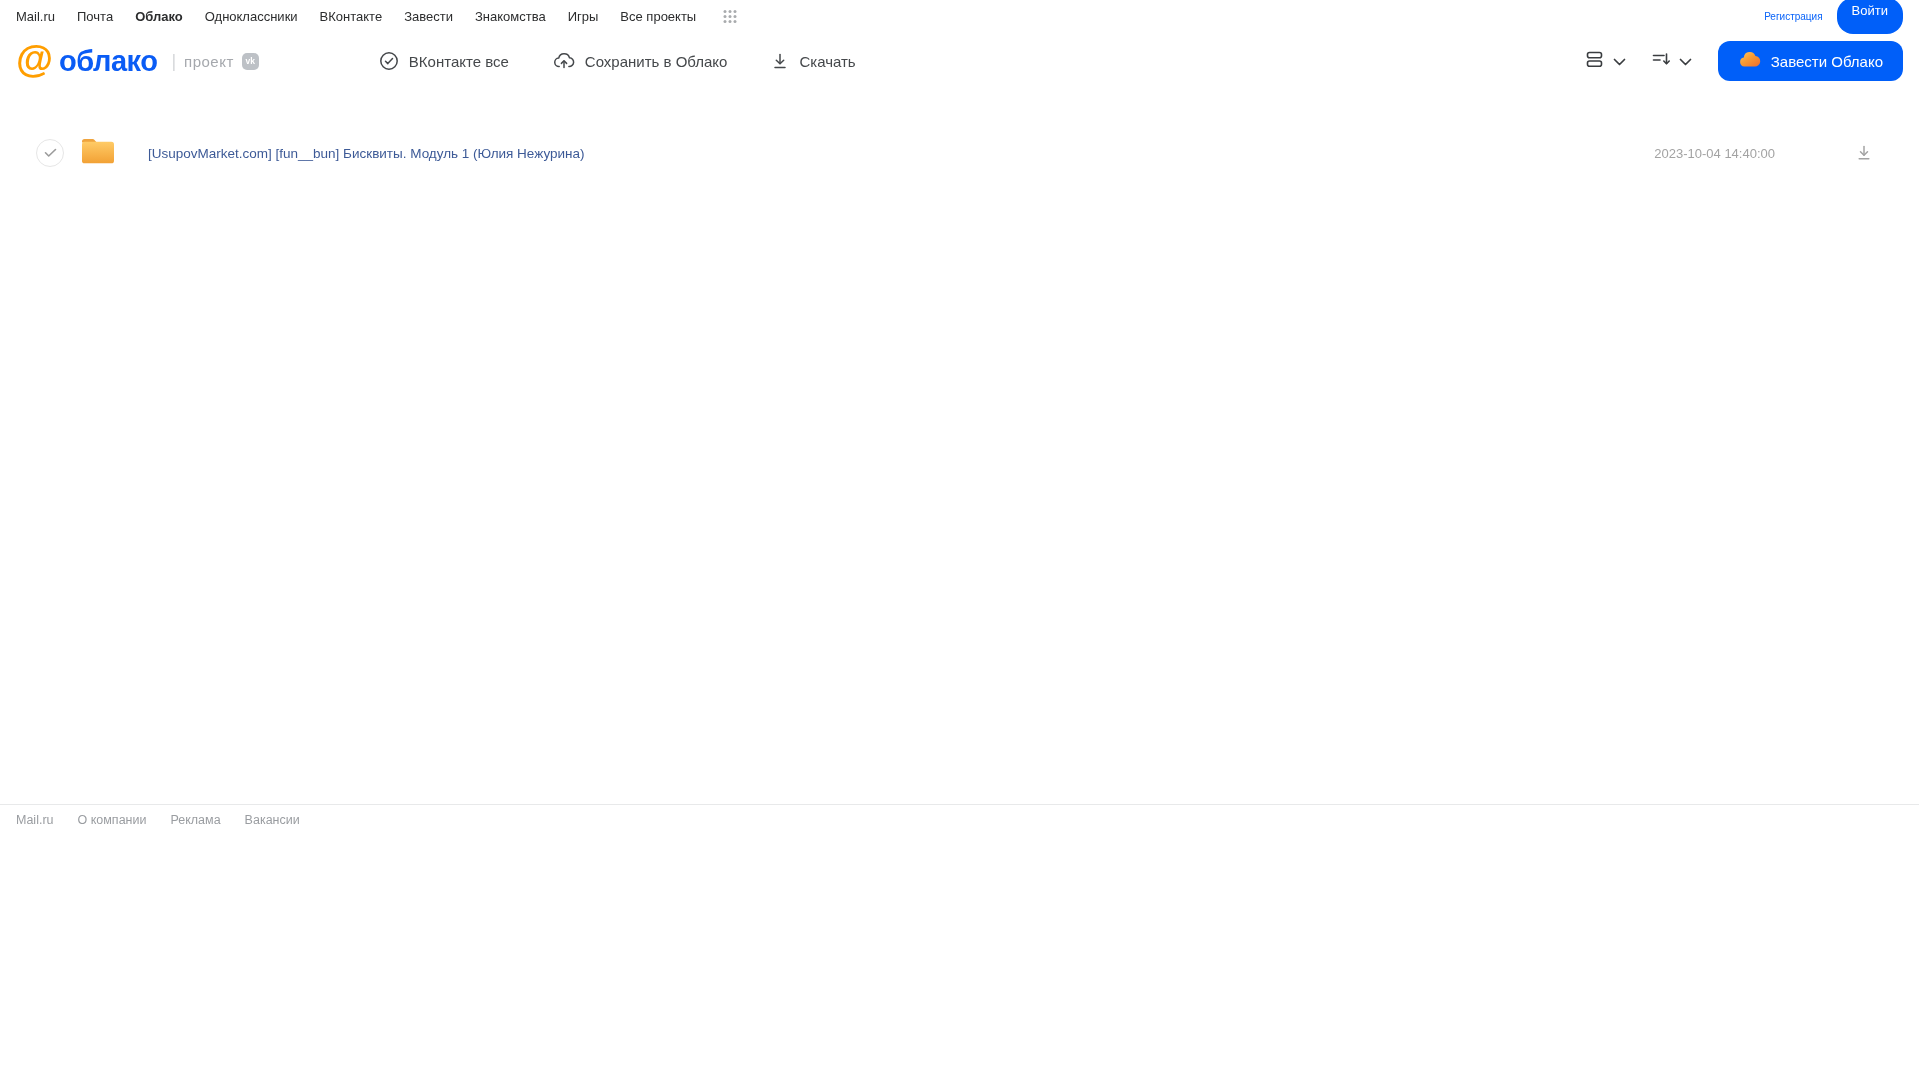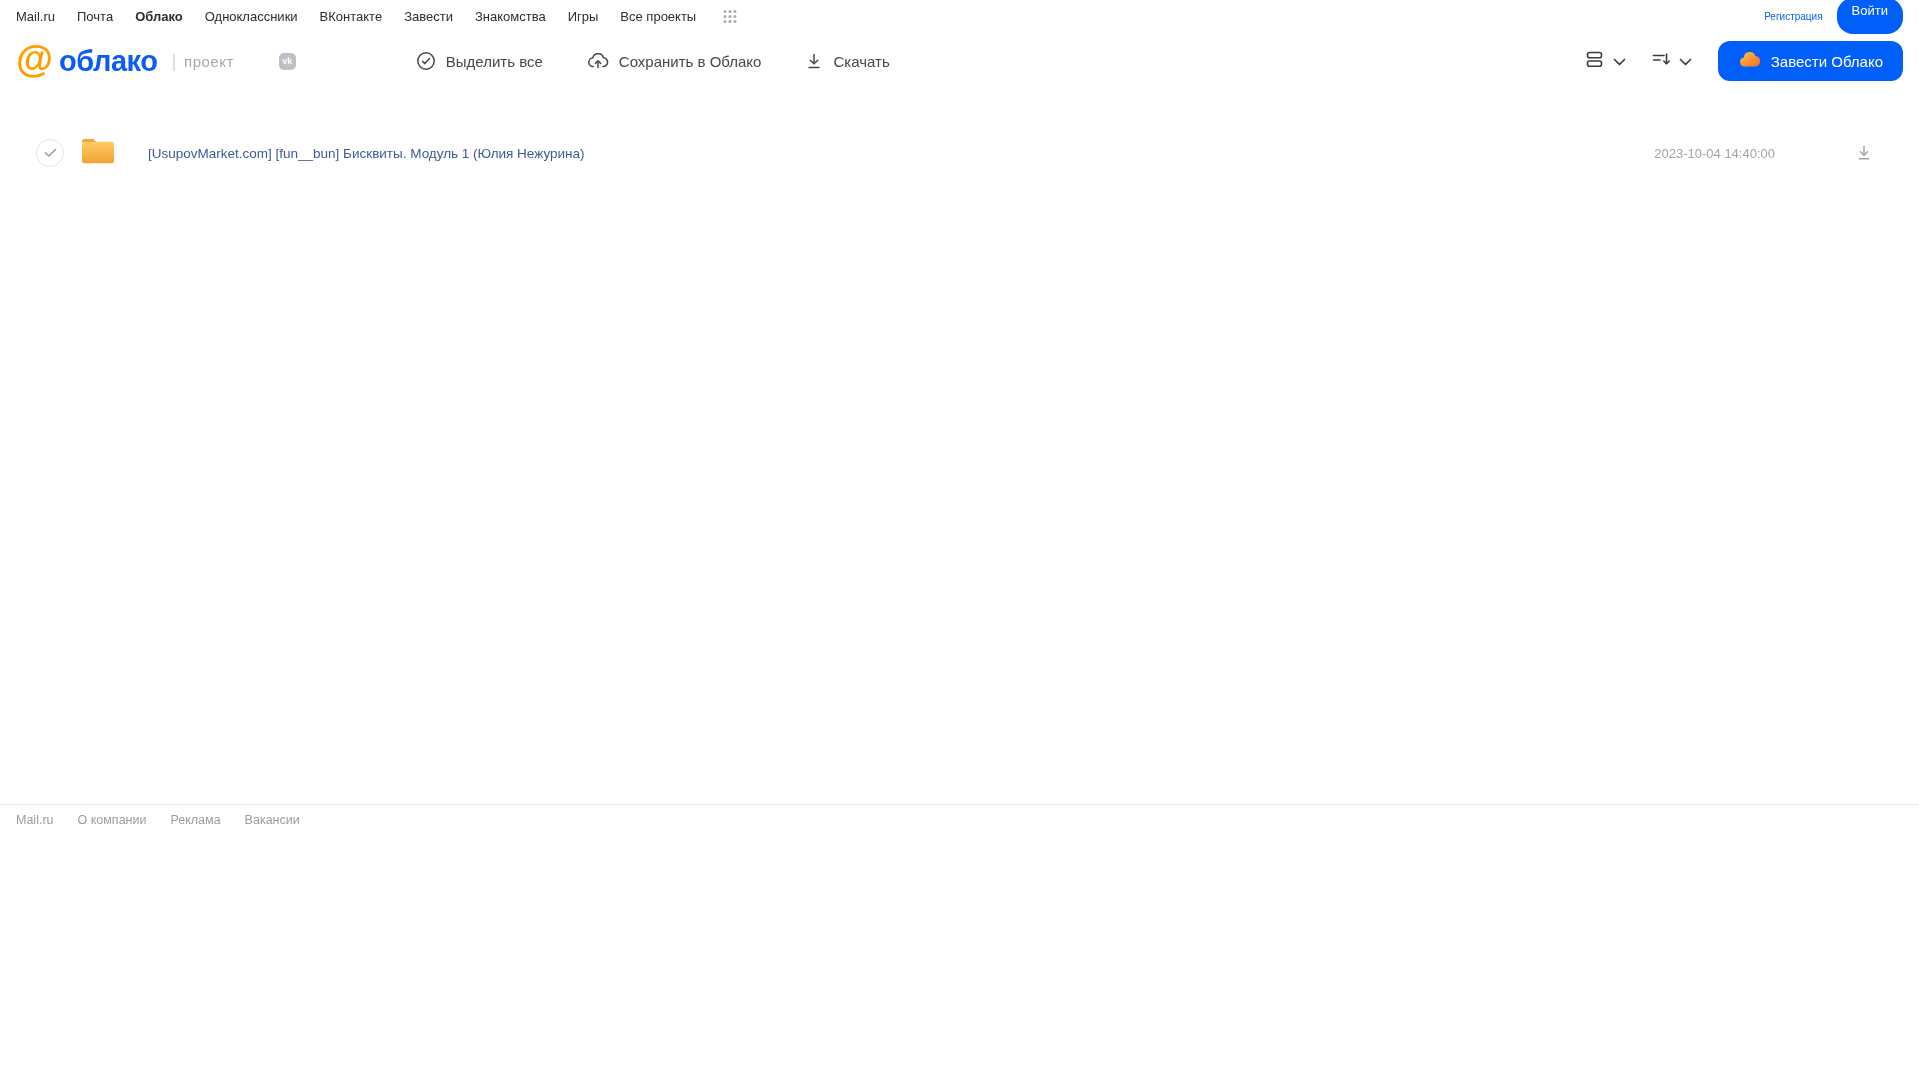--- a/index.html
+++ b/index.html
@@ -20,21 +20,21 @@
 
   
   .appbar { height:58px; display:flex; align-items:center; padding:0 16px 0 16px; flex-shrink:0; }
   .logo { display:flex; align-items:center; cursor:pointer; }
   .logo-at { color:#ff9e00; font-weight:bold; font-size:38px; line-height:1; margin-top:-4px; }
   .logo-word { color:#0a5cf5; font-weight:bold; font-size:29px; letter-spacing:-0.5px; margin-left:6px; }
   .proj { display:flex; align-items:center; gap:8px; margin-left:14px; color:#b0b3b8; }
   .proj-divider { font-size:18px; color:#d5d7da; font-weight:300; }
   .proj-label { font-size:15px; color:#a5a8ad; letter-spacing:0.5px; }
   .vk-badge { width:17px; height:17px; border-radius:5px; background:#bdc1c6; color:#fff;
-              font-size:8.5px; font-weight:bold; display:flex; align-items:center; justify-content:center;margin-left:37px; }
+              font-size:8.5px; font-weight:bold; display:flex; align-items:center; justify-content:center; }
 
   .toolbar { display:flex; align-items:center; gap:44px; margin-left:120px; }
   .tool-btn { display:flex; align-items:center; gap:10px; background:none; border:none; cursor:pointer;
               font-size:15px; color:#45484b; font-family:inherit; }
   .tool-btn svg { display:block; }
 
   .appbar-right { margin-left:auto; display:flex; align-items:center; gap:26px; }
   .icon-with-chevron { display:flex; align-items:center; gap:8px; cursor:pointer; }
   .primary-btn { display:flex; align-items:center; gap:10px; background:#005ff9; color:#fff;
                  font-size:15px; border:none; cursor:pointer; border-radius:12px;
@@ -112,21 +112,21 @@
     </div>
 
     <div class="toolbar">
       <button class="tool-btn">
         <span>
           <svg width="20" height="20" viewBox="0 0 20 20" fill="none" stroke="#45484b" stroke-width="1.5" stroke-linecap="round" stroke-linejoin="round">
             <circle cx="10" cy="10" r="8.2"></circle>
             <path d="M6.5 10.3l2.3 2.3 4.7-5"></path>
           </svg>
         </span>
-        <span>Выделить все</span>
+        <span>ВКонтакте все</span>
       </button>
       <button class="tool-btn">
         <span>
           <svg width="22" height="20" viewBox="0 0 22 20" fill="none" stroke="#45484b" stroke-width="1.5" stroke-linecap="round" stroke-linejoin="round">
             <path d="M6.2 15.5a4.2 4.2 0 0 1-.5-8.4 5.6 5.6 0 0 1 10.8-.4 4 4 0 0 1-.6 8.8"></path>
             <path d="M11 16.5v-6.3"></path>
             <path d="M8.4 12.4L11 9.8l2.6 2.6"></path>
           </svg>
         </span>
         <span>Сохранить в Облако</span>

